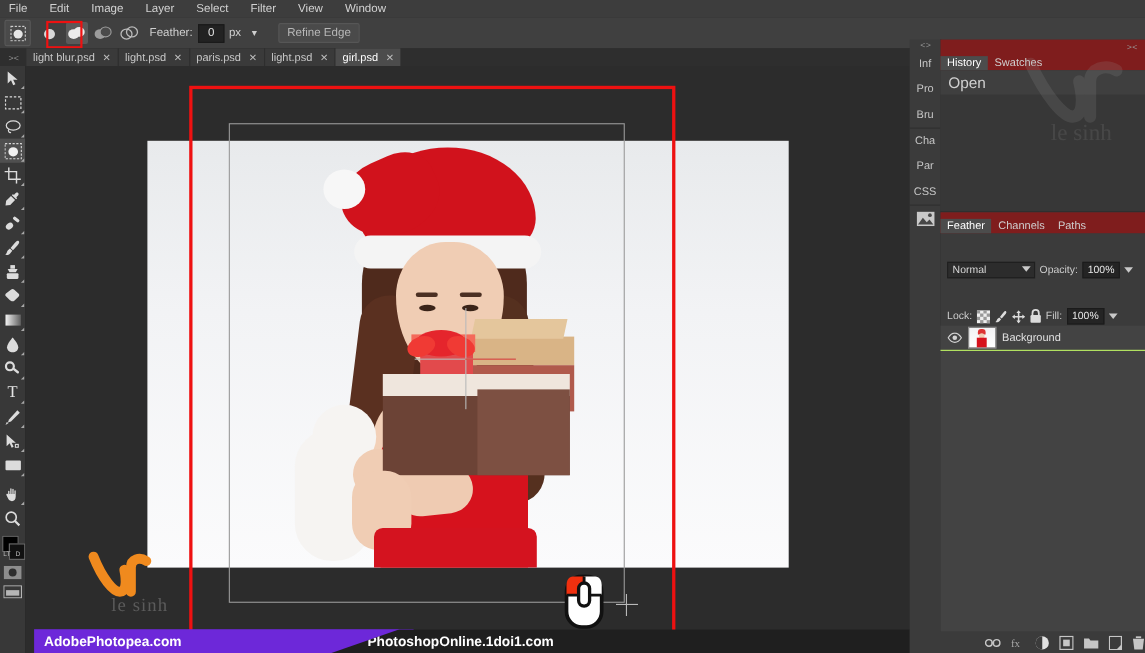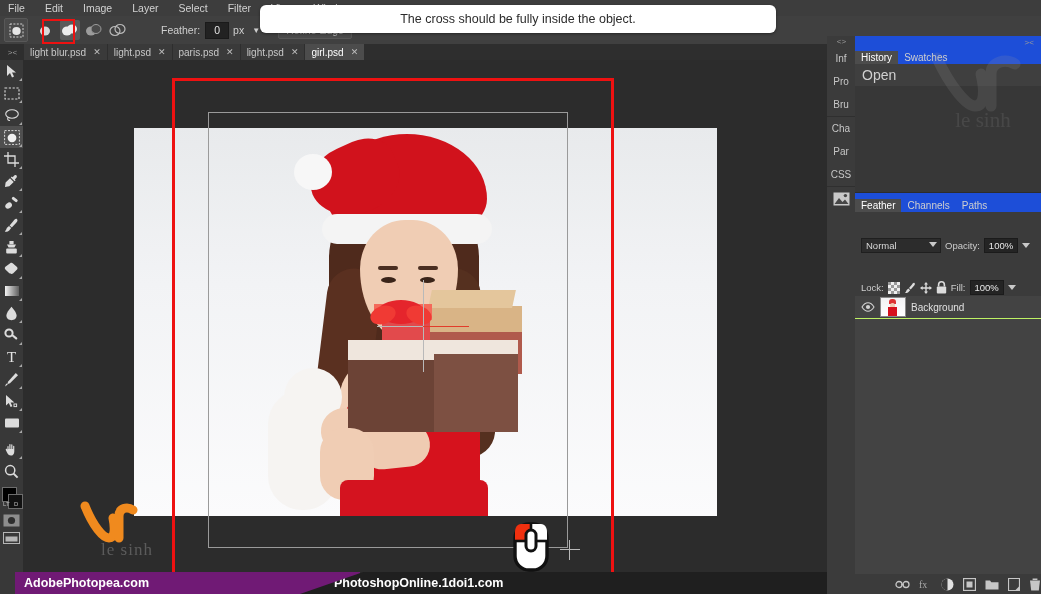--- a/index.html
+++ b/index.html
@@ -14,21 +14,21 @@
   .menubar .mi:first-child{padding-left:8px;}
 
   
   .optbar{position:absolute;left:0;top:16px;width:1041px;height:28px;background:#404040;
           border-bottom:1px solid #2c2c2c;display:flex;align-items:center;}
   .opt-tool{width:22px;height:22px;margin-left:4px;background:#4a4a4a;border:1px solid #585858;
             display:flex;align-items:center;justify-content:center;border-radius:2px;}
   .opt-sel{display:flex;align-items:center;margin-left:8px;gap:4px;}
   .selmode{width:20px;height:20px;display:flex;align-items:center;justify-content:center;}
   .selmode.active{background:#5a5a5a;border-radius:2px;}
-  .optlabel{color:#cfcfcf;font-size:10.5px;margin-left:33px;}
+  .optlabel{color:#cfcfcf;font-size:10.5px;margin-left:8px;}
   .optinput{background:#222;color:#e4e4e4;font-size:10.5px;border:1px solid #1a1a1a;
             width:22px;height:15px;line-height:15px;text-align:center;margin-left:5px;}
   .optunit{color:#cfcfcf;font-size:10.5px;margin-left:4px;}
   .caret{color:#cfcfcf;font-size:8px;margin-left:8px;}
   .refine{color:#b8b8b8;font-size:10.5px;margin-left:18px;background:#4a4a4a;
           border:1px solid #565656;padding:2px 7px;border-radius:2px;}
 
   
   .redbox{position:absolute;border:2px solid #ee1111;box-sizing:border-box;pointer-events:none;}
 
@@ -97,21 +97,21 @@
   .sidecol{position:absolute;left:827px;top:36px;width:28px;height:558px;background:#3b3b3b;
            border-right:1px solid #2a2a2a;}
   .sidecol .ar{color:#9a9a9a;font-size:8px;text-align:center;line-height:11px;letter-spacing:-1px;}
   .sidetab{height:23px;display:flex;align-items:center;justify-content:center;color:#c6c6c6;
            font-size:10px;}
   .sidetab.sep{border-top:1px solid #2f2f2f;}
 
   
   .rightpanel{position:absolute;left:855px;top:36px;width:186px;height:558px;background:#3b3b3b;}
   .panel-ar{position:absolute;right:8px;top:2px;color:#9a9a9a;font-size:8px;letter-spacing:-1px;}
-  .ptabs{display:flex;align-items:flex-end;height:15px;background:#1d4ed8;padding-top:13px;}
+  .ptabs{display:flex;align-items:flex-end;height:15px;background:#7f1d1d;padding-top:13px;}
   .ptab{font-size:10px;color:#cfcfcf;padding:1px 6px;}
   .ptab.active{background:#4c4c4c;color:#fff;}
   .history-body{background:#373737;height:128px;position:relative;}
   .hist-item{font-size:14px;color:#d0d0d0;padding:3px 7px;background:#3f3f3f;}
   .wm-panel{position:absolute;right:6px;top:-4px;opacity:.16;}
   .layers-head{border-top:1px solid #2c2c2c;}
   .lrow{display:flex;align-items:center;height:17px;padding:0 6px;gap:4px;margin-top:25px;}
   .lsel{background:#2c2c2c;border:1px solid #1f1f1f;color:#d8d8d8;font-size:9.5px;
         width:74px;height:13px;line-height:13px;padding-left:4px;position:relative;}
   .lsel .dn{position:absolute;right:3px;top:3px;border-left:4px solid transparent;
@@ -184,25 +184,20 @@
 
     <div class="optlabel">Feather:</div>
     <div class="optinput">0</div>
     <div class="optunit">px</div>
     <div class="caret">▼</div>
     <div class="refine">Refine Edge</div>
   </div>
 
   <div class="redbox" style="left:42px;top:19px;width:33px;height:25px;"></div>
 
-  <div style="position:absolute;left:260px;top:5px;width:516px;height:28px;background:#fff;
-              border-radius:6px;display:flex;align-items:center;justify-content:center;
-              box-shadow:0 1px 3px rgba(0,0,0,.4);">
-    <span style="color:#2b2b2b;font-size:12.5px;">The cross should be fully inside the object.</span>
-  </div>
 
   <div class="tabbar">
     <div class="tabpin">&gt; &lt;</div>
     <div class="tab">
       <span>light blur.psd</span>
       <span class="x">✕</span>
     </div>
     <div class="tab">
       <span>light.psd</span>
       <span class="x">✕</span>
@@ -628,20 +623,20 @@
       </span>
       <span>
         <svg width="12" height="13" viewBox="0 0 12 13">
             <path d="M1 2.6 L11 2.6 L9.8 12.5 L2.2 12.5 Z" fill="#c6c6c6"></path>
             <rect x="3.6" y="0.5" width="4.8" height="1.6" fill="#c6c6c6"></rect>
           </svg>
       </span>
     </div>
   </div>
 
-  <div class="botbar" style="left:15px;width:345px;background:#701a75;">
+  <div class="botbar" style="left:31px;width:345px;background:#6d28d9;">
     <span class="t" style="margin-left:9px;">AdobePhotopea.com</span>
   </div>
   <div class="botbar" style="left:300px;width:527px;background:#1f1f1f;clip-path:polygon(12% 0,100% 0,100% 100%,0 100%);">
     <span class="t" style="margin-left:34px;">PhotoshopOnline.1doi1.com</span>
   </div>
 
 </div>
 
 </body></html>

